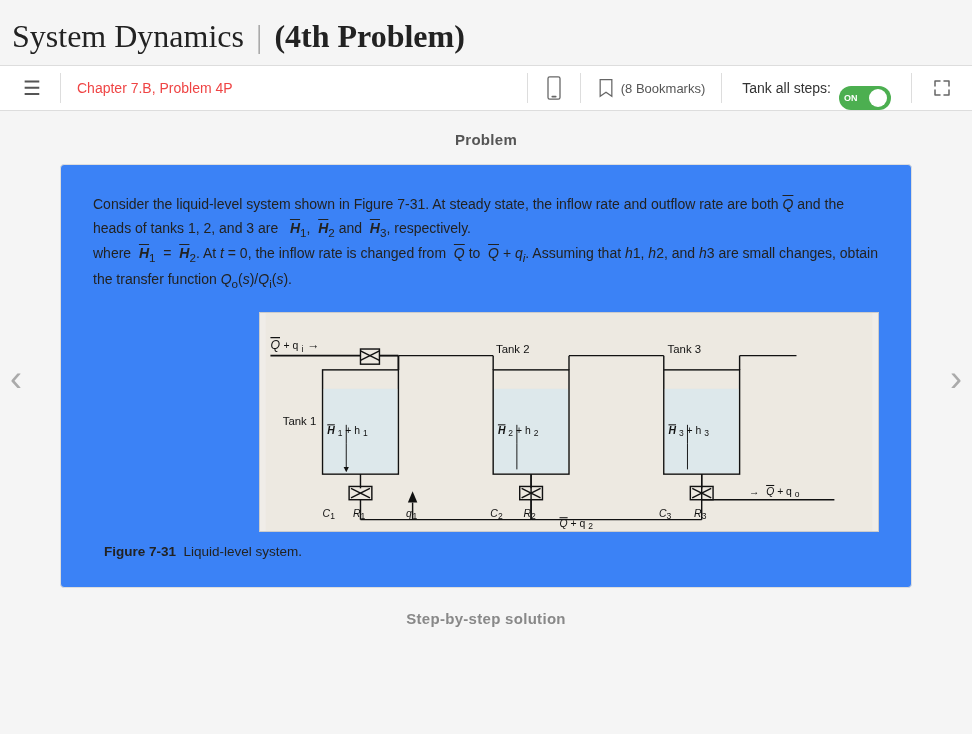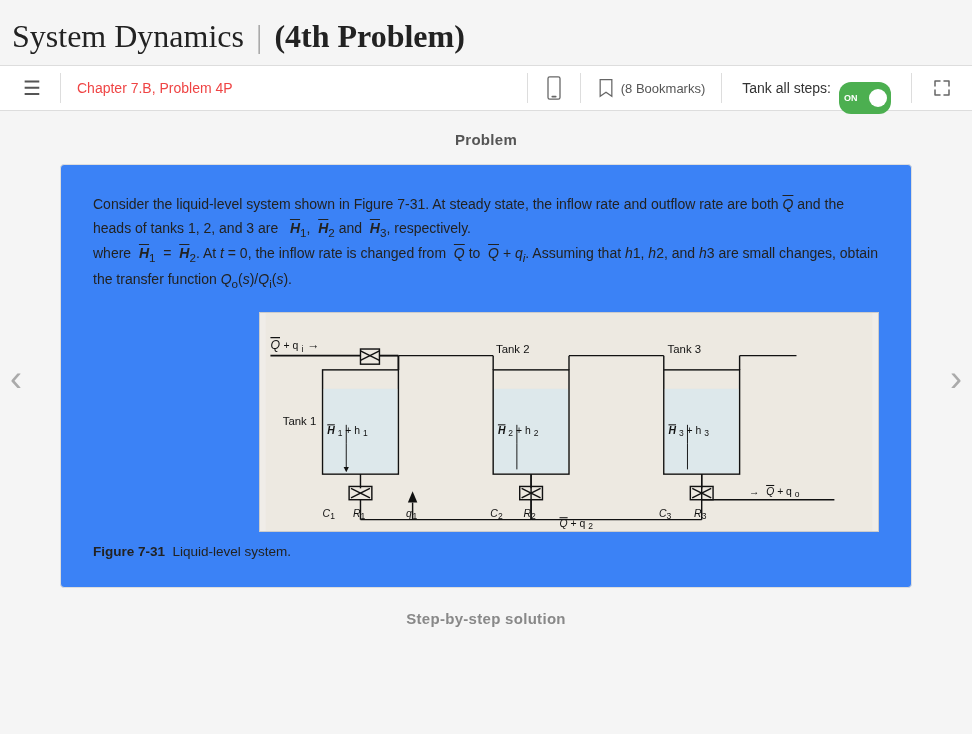--- a/index.html
+++ b/index.html
@@ -103,21 +103,21 @@
     }
     .toggle-switch {
       display: flex;
       align-items: center;
       background: #4CAF50;
       border-radius: 12px;
       width: 52px;
       height: 24px;
       position: relative;
       cursor: pointer;
-      padding: 16px 4px;
+      padding: 8px 4px;
       justify-content: flex-end;
       margin-top: 20px;
     }
     .toggle-knob {
       width: 18px;
       height: 18px;
       background: #fff;
       border-radius: 50%;
     }
     .toggle-label {
@@ -186,20 +186,21 @@
       margin: 16px 0 12px 0;
       display: flex;
       justify-content: flex-end;
     }
 
     .figure-caption {
       font-family: Arial, sans-serif;
       font-size: 13.5px;
       color: #222;
       margin-top: 4px;
+      margin-left: 11px;
     }
     .figure-caption strong {
       font-weight: 700;
     }
 
     
     .nav-arrow {
       position: absolute;
       top: 50%;
       transform: translateY(-50%);

